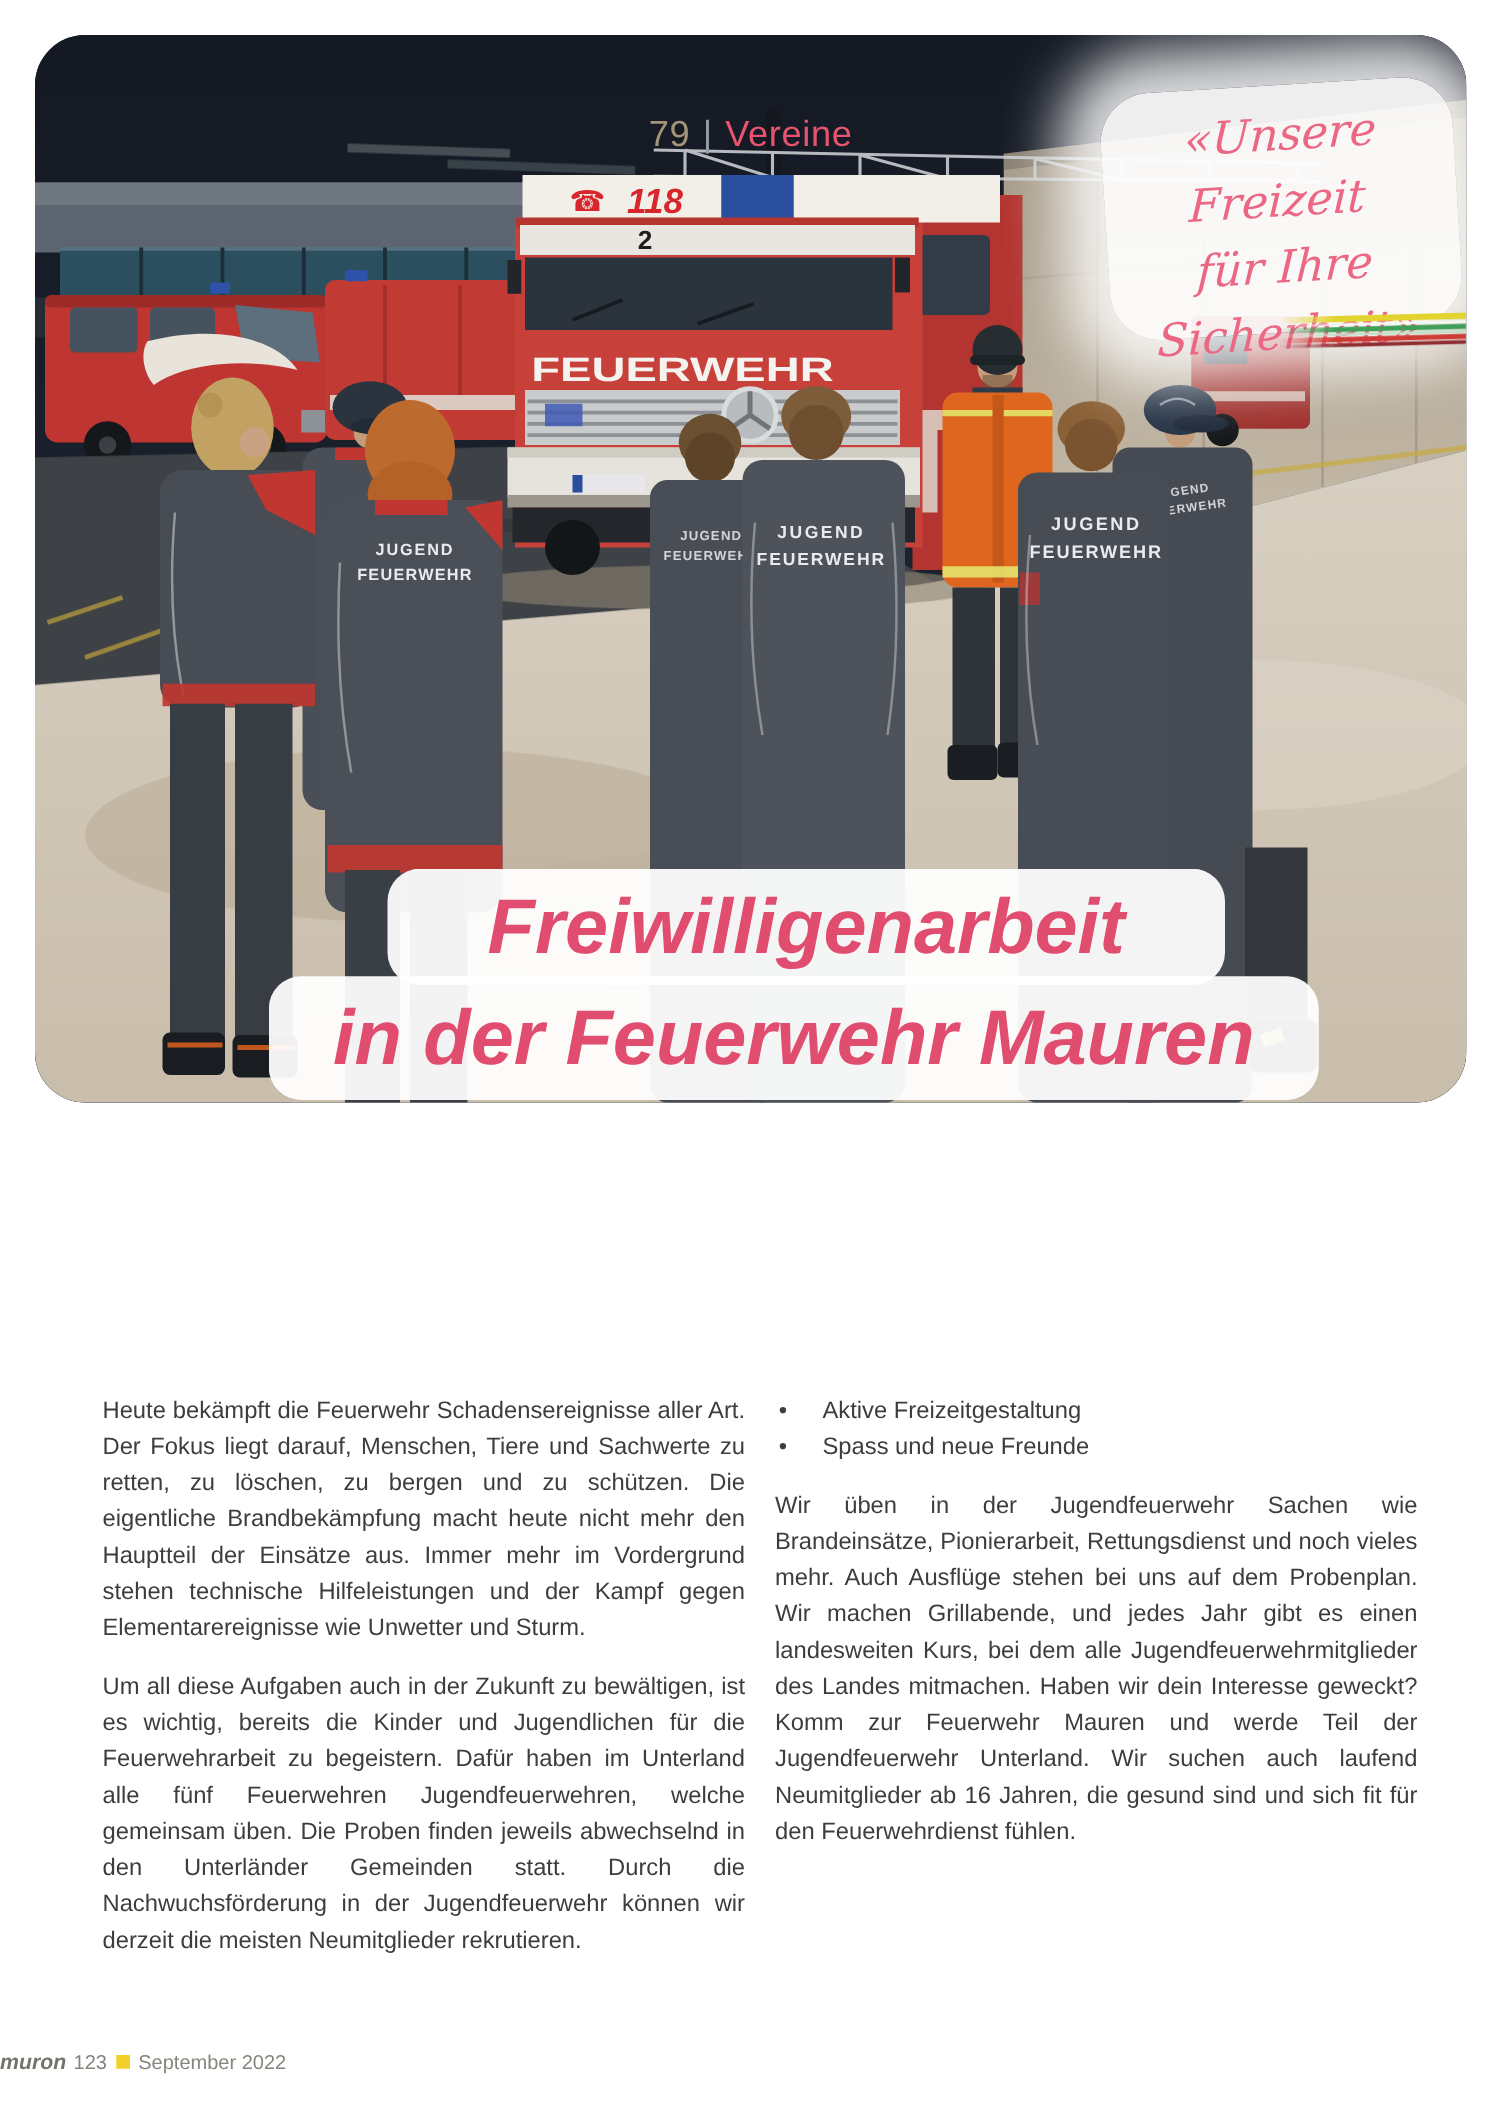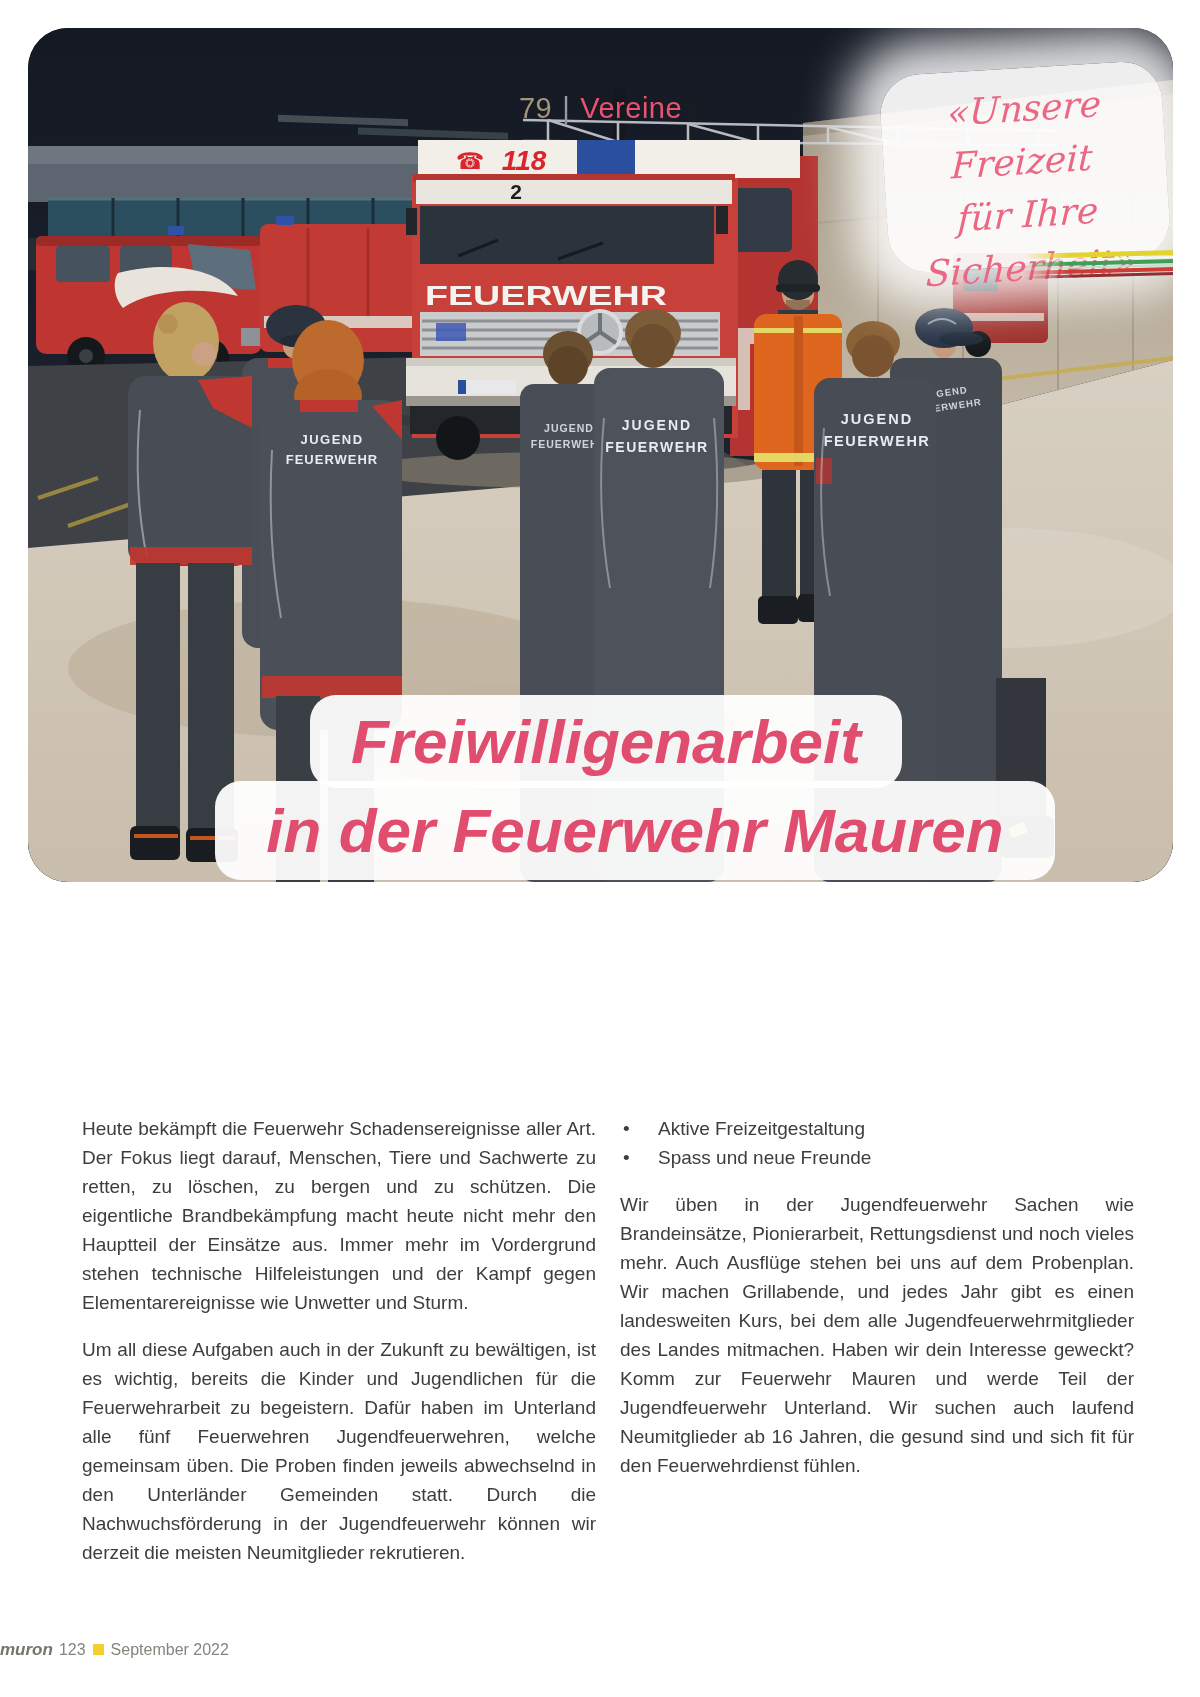--- a/index.html
+++ b/index.html
@@ -28,21 +28,21 @@
   .streak{margin-bottom:1px;}
   .s1{height:5px;background:linear-gradient(to right,rgba(227,211,46,0),#e3d32e 30%);}
   .s2{height:2px;background:linear-gradient(to right,rgba(244,247,242,0),#f4f7f2 35%);}
   .s3{height:4px;background:linear-gradient(to right,rgba(63,158,87,0),#3f9e57 30%);}
   .s4{height:2px;background:linear-gradient(to right,rgba(191,224,198,0),#bfe0c6 35%);}
   .s5{height:4px;background:linear-gradient(to right,rgba(207,59,53,0),#cf3b35 30%);}
   .s6{height:3px;background:linear-gradient(to right,rgba(143,46,51,0),#8f2e33 35%);}
 
   .title-box{position:absolute;z-index:8;background:rgba(255,255,255,.94);border-radius:26px;
              text-align:center;}
-  .title-box1{left:282px;top:667px;width:592px;height:93px;}
+  .title-box1{left:282px;top:667px;width:670px;height:93px;}
   .title-box2{left:187px;top:753px;width:840px;height:99px;}
   .title-text{font-style:italic;font-weight:600;color:#e14d6e;font-size:62px;}
   .title-box1 .title-text{line-height:93px;}
   .title-box2 .title-text{line-height:99px;}
 
   
   .intro{position:absolute;left:230px;top:924px;width:740px;text-align:center;
          font-style:italic;font-weight:600;font-size:19.5px;line-height:26.5px;color:#161616;}
   .columns{position:absolute;left:82px;top:1114px;width:1053px;display:flex;gap:24px;}
   .col{width:514px;text-align:justify;font-size:19px;line-height:29px;color:#3d3d3d;}

